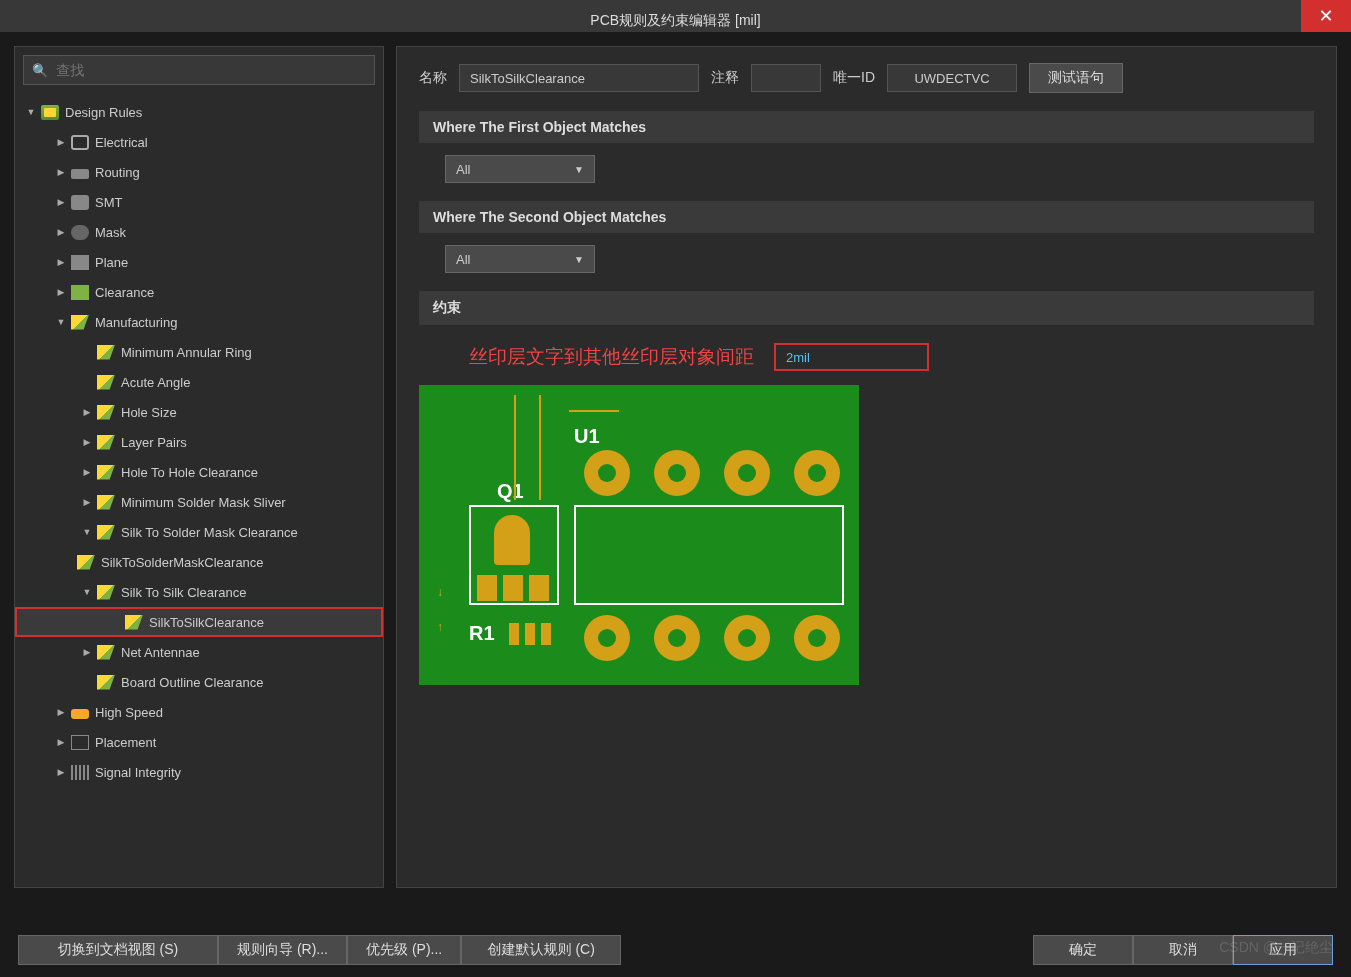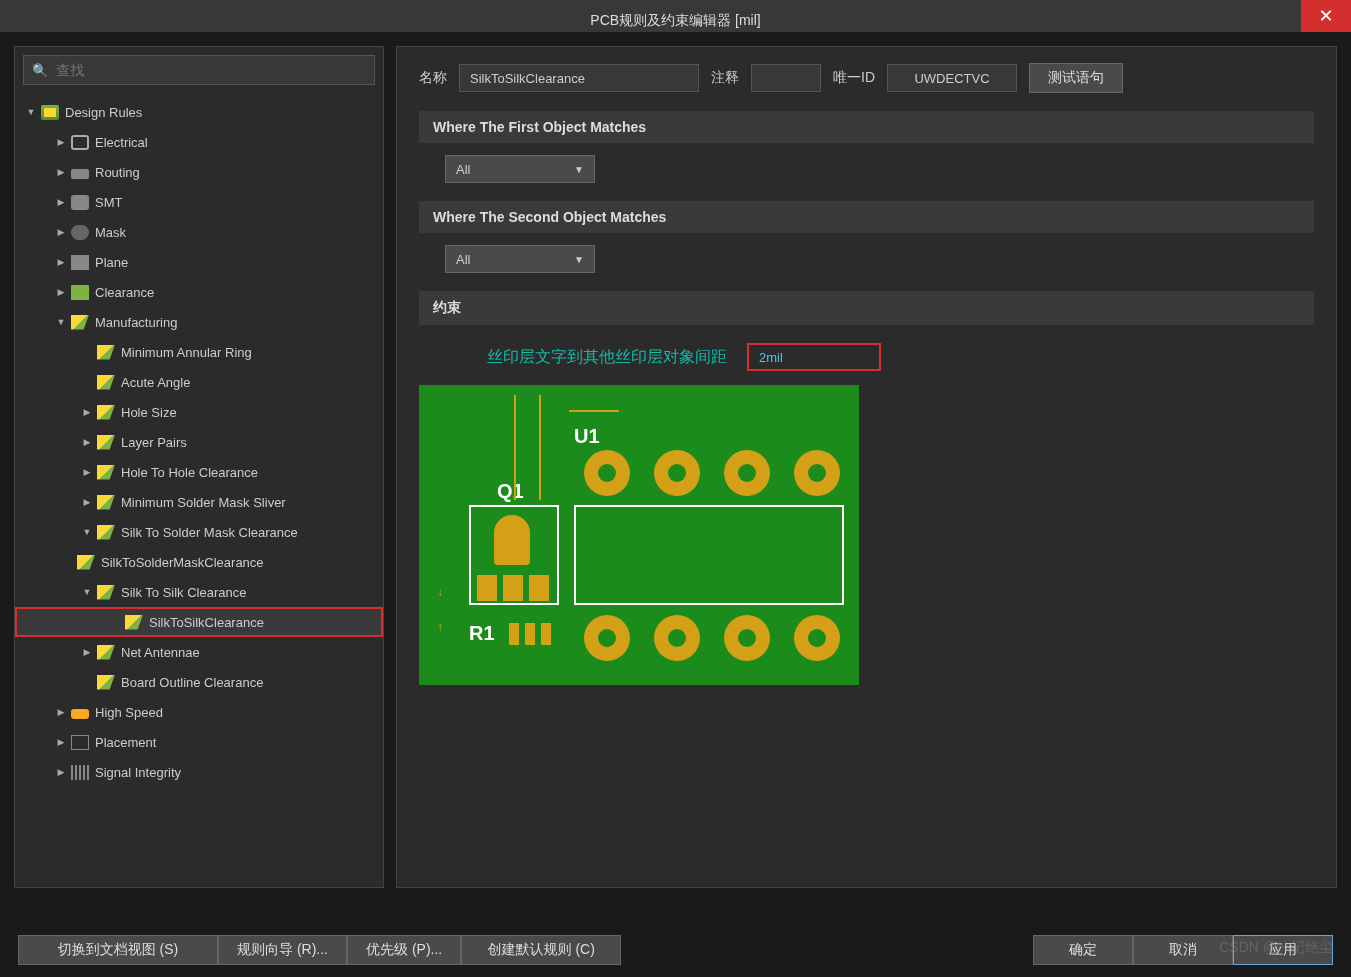--- a/index.html
+++ b/index.html
@@ -42,22 +42,22 @@
 .fld.name { width: 240px; }
 .fld.comment { width: 70px; }
 .fld.uid { width: 130px; text-align: center; }
 .btn { background: #4a4a4a; border: 1px solid #666; color: #ddd; height: 30px; padding: 0 18px; cursor: pointer; font-size: 14px; }
 
 .section-hdr { background: #3a3a3a; padding: 8px 14px; font-weight: bold; color: #ddd; margin-bottom: 12px; font-size: 14px; }
 .dropdown { background: #4a4a4a; border: 1px solid #666; height: 28px; width: 150px; margin-left: 26px; margin-bottom: 18px; display: flex; align-items: center; justify-content: space-between; padding: 0 10px; cursor: pointer; }
 .dropdown .arr { font-size: 10px; }
 
 .constraint-row { display: flex; align-items: center; gap: 20px; margin: 18px 0 14px 50px; }
-.constraint-label { color: #14b8a6; font-size: 16px; margin-left: 18px; }
-.value-box { width: 134px; height: 28px; border: 2px solid #d32f2f; display: flex; align-items: center; padding: 0 10px; color: #4fc3f7; font-size: 13px; }
+.constraint-label { color: #ef4444; font-size: 19px; }
+.value-box { width: 155px; height: 28px; border: 2px solid #d32f2f; display: flex; align-items: center; padding: 0 10px; color: #4fc3f7; font-size: 13px; }
 
 .pcb-preview { width: 440px; height: 300px; background: #1b8c1b; position: relative; }
 .pcb-preview .lbl { position: absolute; color: #fff; font-size: 20px; font-weight: bold; }
 .pad-round { position: absolute; background: #d4a017; border-radius: 50%; }
 .pad-round::after { content: ""; position: absolute; inset: 30%; background: #1b8c1b; border-radius: 50%; }
 .pad-rect { position: absolute; background: #d4a017; }
 .outline { position: absolute; border: 2px solid #fff; }
 .dim-line { position: absolute; background: #d4a017; }
 .dim-arrow { position: absolute; color: #d4a017; font-size: 12px; }
 

